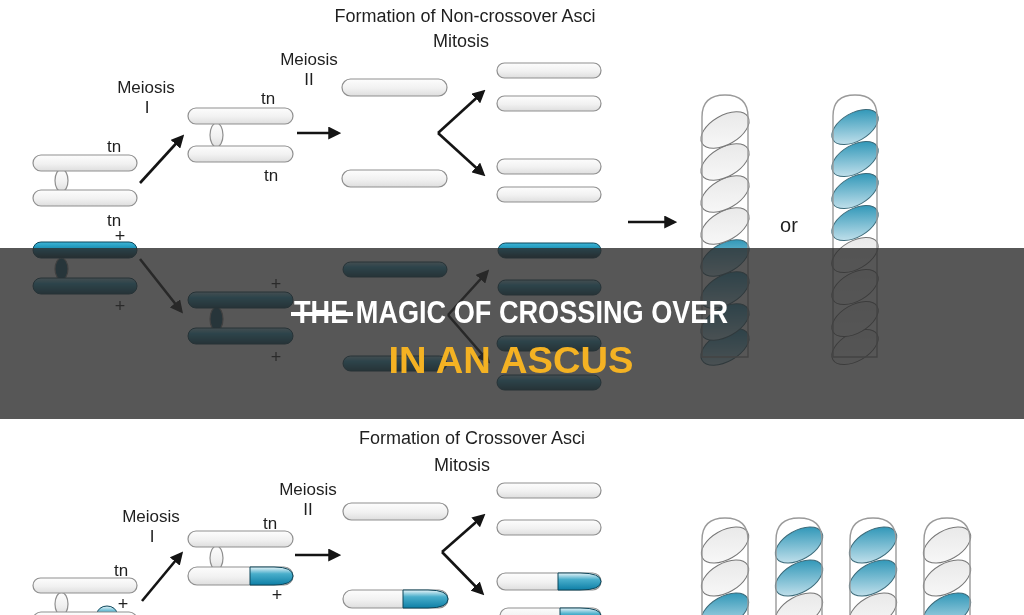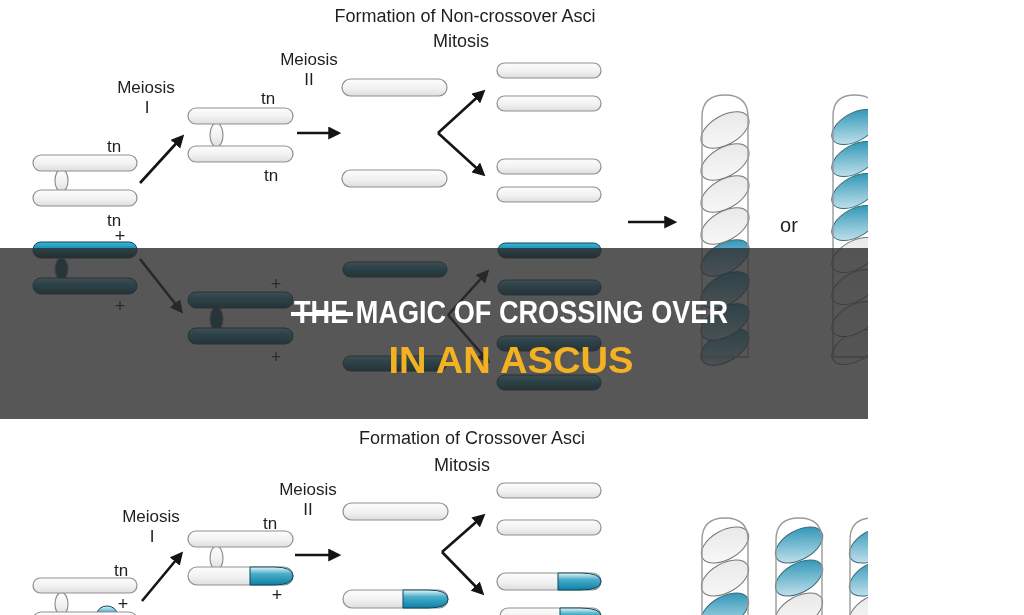--- a/index.html
+++ b/index.html
@@ -1,16 +1,16 @@
 <!DOCTYPE html>
 <html><head>
 <meta charset="utf-8">
 <style>
   html,body{margin:0;padding:0;background:#fff;}
-  #stage{position:relative;width:868px;height:615px;background:#ffffff;overflow:hidden;
+  #stage{position:relative;width:1024px;height:615px;background:#ffffff;overflow:hidden;
          font-family:"Liberation Sans", sans-serif;}
   svg{display:block}
   .dtext{fill:#1f1f1f;font-family:"Liberation Sans", sans-serif;}
   .cap-outline{stroke:#8f8f8f;stroke-width:1.2;}
   .tube{fill:none;stroke:#9a9a9a;stroke-width:1.4;}
   .arrow{stroke:#141414;stroke-width:2.6;fill:none;}
   .banner-line1{font-family:"Liberation Sans", sans-serif;font-weight:bold;font-size:32px;fill:#ffffff;}
   .banner-line2{font-family:"Liberation Sans", sans-serif;font-weight:bold;font-size:37px;fill:#f4b223;}
 </style>
 </head>

